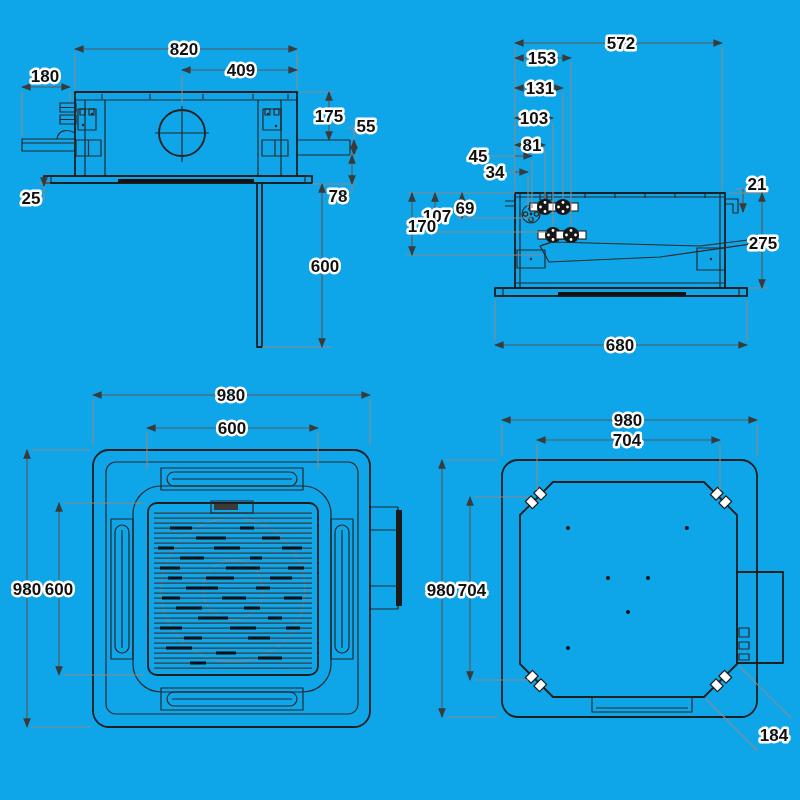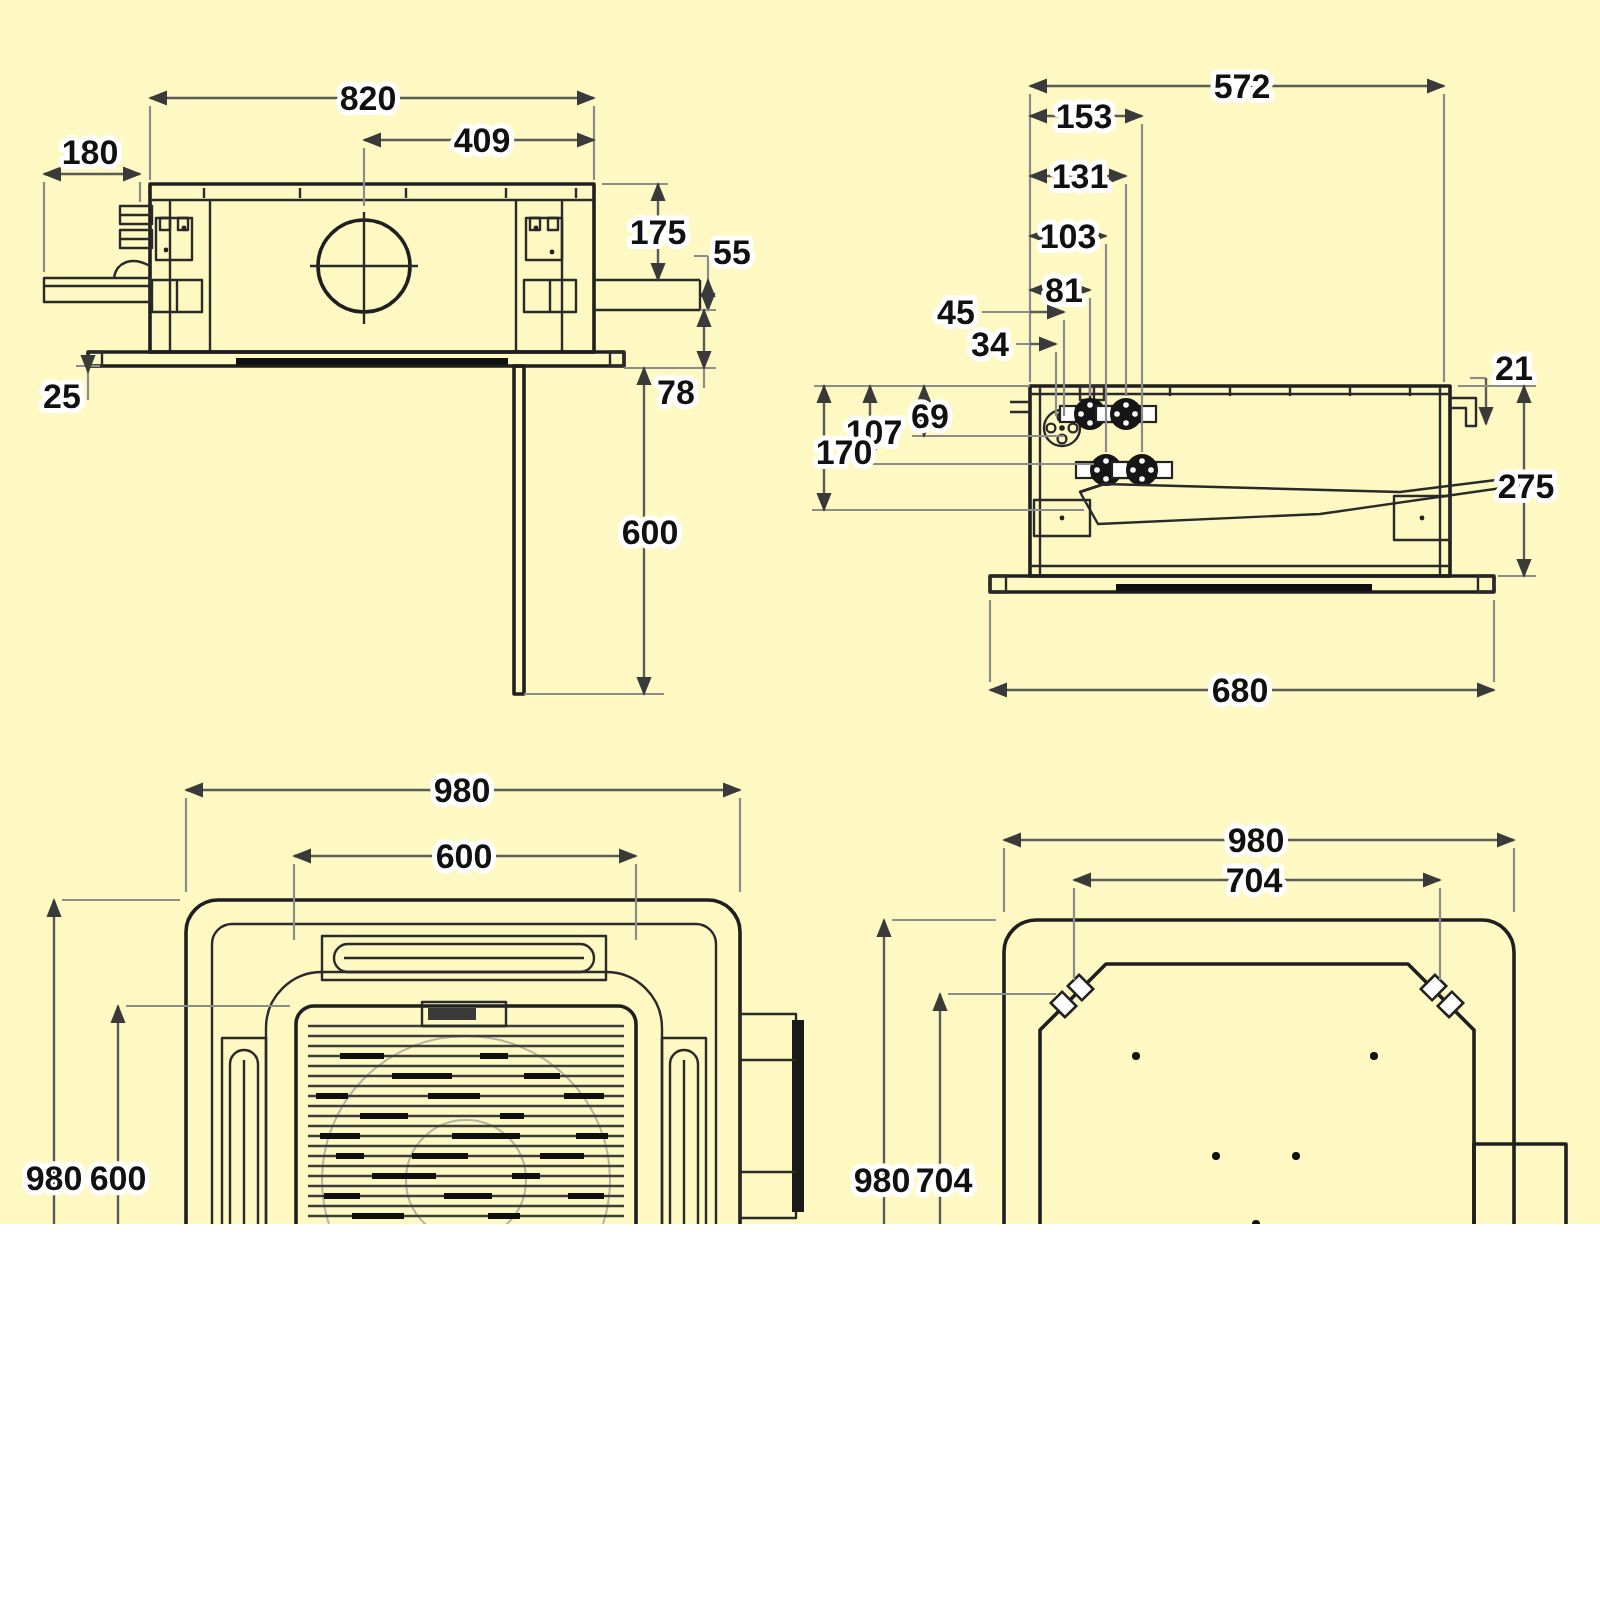--- a/index.html
+++ b/index.html
@@ -1,16 +1,16 @@
 <!DOCTYPE html>
 <html><head>
 <meta charset="utf-8">
 <style>
   html,body{margin:0;padding:0;background:#ffffff;}
-  #stage{position:relative;width:800px;height:612px;background:#fef9c3;overflow:hidden;
+  #stage{position:relative;width:800px;height:800px;background:#0ea5e9;overflow:hidden;
          font-family:"Liberation Sans", sans-serif;}
   svg{position:absolute;left:0;top:0;}
   .ol  {stroke:#1f1f1f;stroke-width:1.8;fill:none;stroke-linejoin:round;}
   .ol2 {stroke:#2a2a2a;stroke-width:1.2;fill:none;stroke-linejoin:round;}
   .dim {stroke:#8c8c8c;stroke-width:1.1;fill:none;}
   .dimd{stroke:#5a5a5a;stroke-width:1.2;fill:none;}
   .mesh{stroke:#3d3d3d;stroke-width:1.25;fill:none;}
   .dash{stroke:#0f0f0f;stroke-width:3;fill:none;}
   .fanarc{stroke:#8f8f8f;stroke-width:1;fill:none;opacity:.65;}
   text{font-family:"Liberation Sans", sans-serif;font-weight:bold;font-size:17px;fill:#111;

